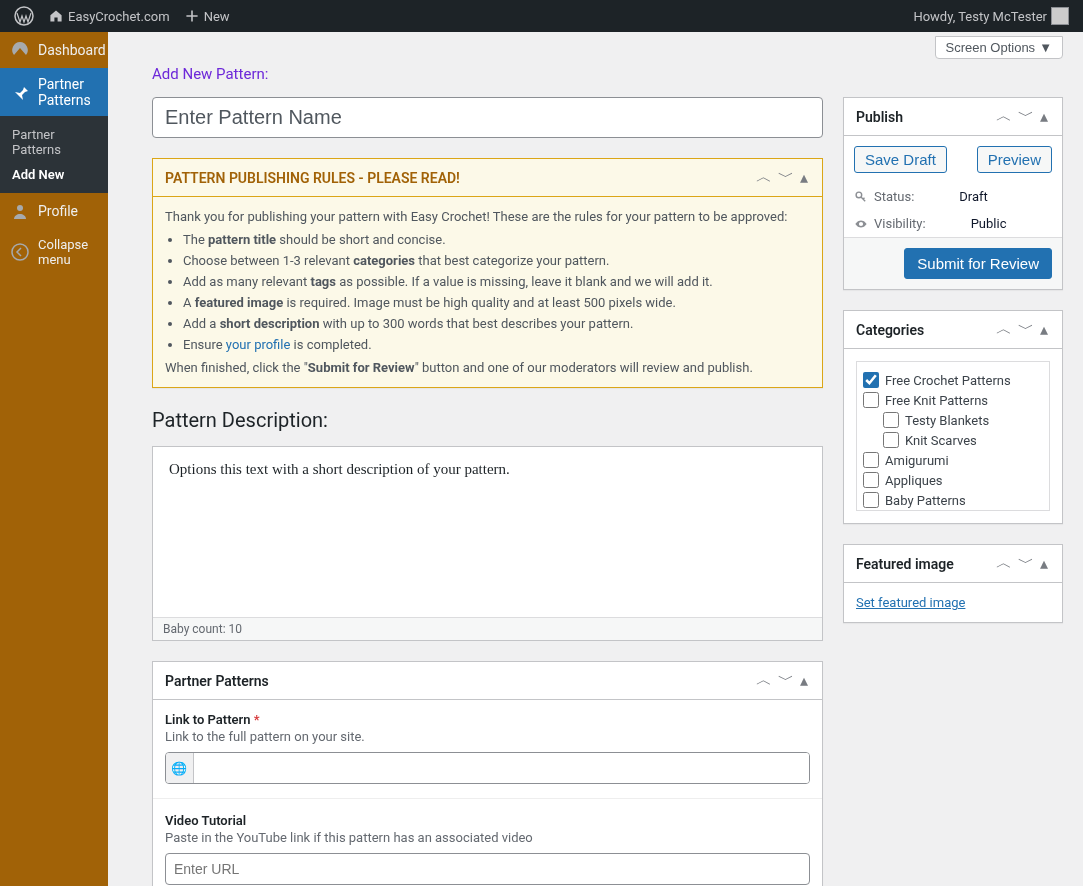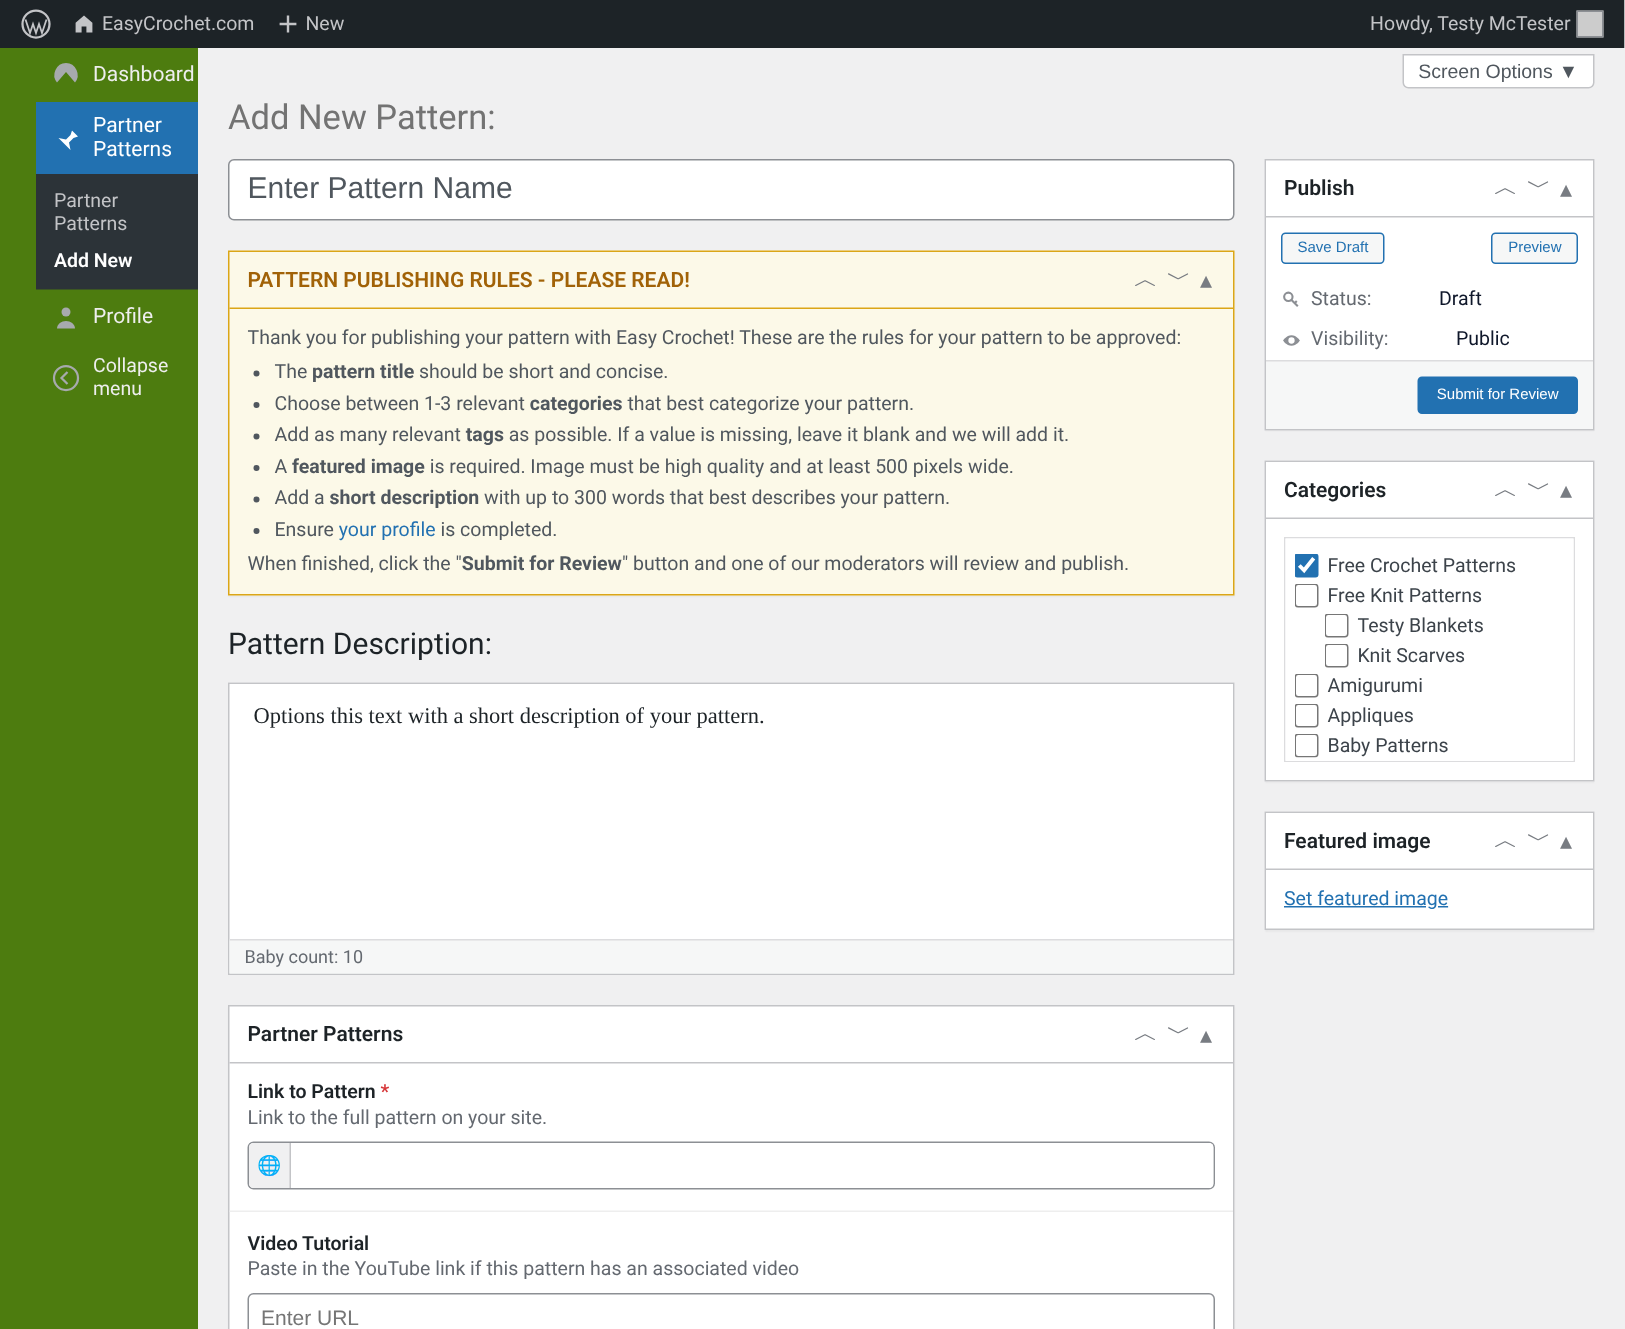--- a/index.html
+++ b/index.html
@@ -8,37 +8,37 @@
 
 
 .topbar { background: #1d2327; color: #c3c4c7; height: 32px; display: flex; align-items: center; padding: 0 10px; font-size: 13px; }
 .topbar-left { display: flex; align-items: center; gap: 6px; }
 .topbar-right { margin-left: auto; display: flex; align-items: center; gap: 8px; }
 .topbar svg { fill: #c3c4c7; }
 .topbar .item { display: flex; align-items: center; gap: 4px; cursor: pointer; padding: 0 4px; }
 .avatar { width: 18px; height: 18px; background: #ccc; border: 1px solid #8c8f94; display: inline-block; }
 
 
-.sidebar { position: absolute; top: 32px; left: 0; width: 132px; bottom: 0; background: #4d7c0f; color: #c3c4c7; font-size: 14px; padding-left: 24px; }
+.sidebar { position: absolute; top: 32px; left: 0; width: 108px; bottom: 0; background: #a16207; color: #c3c4c7; font-size: 14px; }
 .sidebar .menu-item { display: flex; align-items: center; gap: 8px; padding: 8px 10px; cursor: pointer; color:#eee;}
 .sidebar .menu-item.current { background: #2271b1; color: #fff; position: relative; }
 .sidebar .menu-item.current::after { content: ""; position: absolute; right: -7px; top: 50%; margin-top: -7px; border: 7px solid transparent; border-right-color: #f0f0f1; }
 .sidebar .submenu { background: #2c3338; padding: 6px 0; }
 .sidebar .submenu a { display: block; padding: 5px 12px; color: #c3c4c7; font-size: 13px; }
 .sidebar .submenu a.current { color: #fff; font-weight: 600; }
 .sidebar .icon { width: 20px; height: 20px; display: flex; align-items: center; justify-content: center; fill: #a7aaad; }
 .sidebar .menu-item.current .icon { fill: #fff; }
 .sidebar .collapse { font-size: 13px; }
 
 
 .content { position: absolute; top: 32px; left: 132px; right: 0; padding: 0 20px 40px 20px; }
 .screen-options { text-align: right; margin: 4px 0 6px 0; }
 .screen-options-btn { background: #fff; border: 1px solid #c3c4c7; border-radius: 0 0 4px 4px; padding: 3px 10px; font-size: 13px; color: #50575e; cursor: pointer; display: inline-flex; align-items: center; gap: 4px; }
 
-h1.page-title { font-size: 23px; font-weight: 400; color: #737373; margin: 0 0 14px 0; }
+h1.page-title { font-size: 15px; font-weight: 400; color: #6d28d9; margin: 0 0 14px 0; }
 
 .cols { display: flex; gap: 20px; }
 .col-main { flex: 1; min-width: 0; }
 .col-side { width: 220px; }
 
 .title-input { width: 100%; padding: 8px 12px; font-size: 20px; border: 1px solid #8c8f94; border-radius: 4px; background:#fff; color:#701a75;}
 .title-input::placeholder { color: #50575e; }
 
 .postbox { background: #fff; border: 1px solid #c3c4c7; box-shadow: 0 1px 1px rgba(0,0,0,.04); margin-bottom: 20px; }
 .postbox-header { display: flex; align-items: center; border-bottom: 1px solid #c3c4c7; padding: 8px 12px; }
@@ -65,21 +65,21 @@
 .field-block .label { font-weight: 600; color: #1d2327; font-size: 13px; }
 .field-block .req { color: #d63638; }
 .field-block .hint { color: #646970; font-size: 13px; margin: 2px 0 8px 0; }
 .url-input { display: flex; border: 1px solid #8c8f94; border-radius: 4px; overflow: hidden; }
 .url-input .globe { width: 28px; background: #f0f0f1; display: flex; align-items: center; justify-content: center; color:#8c8f94; border-right:1px solid #c3c4c7;}
 .url-input input { flex: 1; border: none; padding: 7px 8px; font-size: 14px; outline:none;}
 .plain-input { width: 100%; border: 1px solid #8c8f94; border-radius: 4px; padding: 7px 8px; font-size: 14px; }
 
 
 .publish-actions { display: flex; padding: 10px; gap: 8px; }
-.btn { border-radius: 3px; padding: 4px 10px; font-size: 10px; cursor: pointer; text-align: right; }
+.btn { border-radius: 3px; padding: 4px 10px; font-size: 15px; cursor: pointer; text-align: right; }
 .btn-outline { background: #f6f7f7; border: 1px solid #2271b1; color: #2271b1; }
 .btn-primary { background: #2271b1; border: 1px solid #2271b1; color: #fff; padding: 6px 12px; }
 .publish-meta { padding: 6px 10px; display: flex; align-items: center; gap: 6px; color:#646970;}
 .publish-meta .val { color:#0f172a;margin-left:39px;}
 .publish-footer { background: #f6f7f7; border-top: 1px solid #dcdcde; padding: 10px; text-align: right; }
 
 
 .cat-tabs { display: flex; gap: 4px; margin-bottom: -1px; }
 .cat-tab { padding: 5px 8px; font-size: 12px; border: 1px solid #dcdcde; border-bottom: none; background: #fff;color:#50575e; border-radius:3px 3px 0 0; cursor:pointer;}
 .cat-tab.inactive { border-color: transparent; color: #2271b1; }

